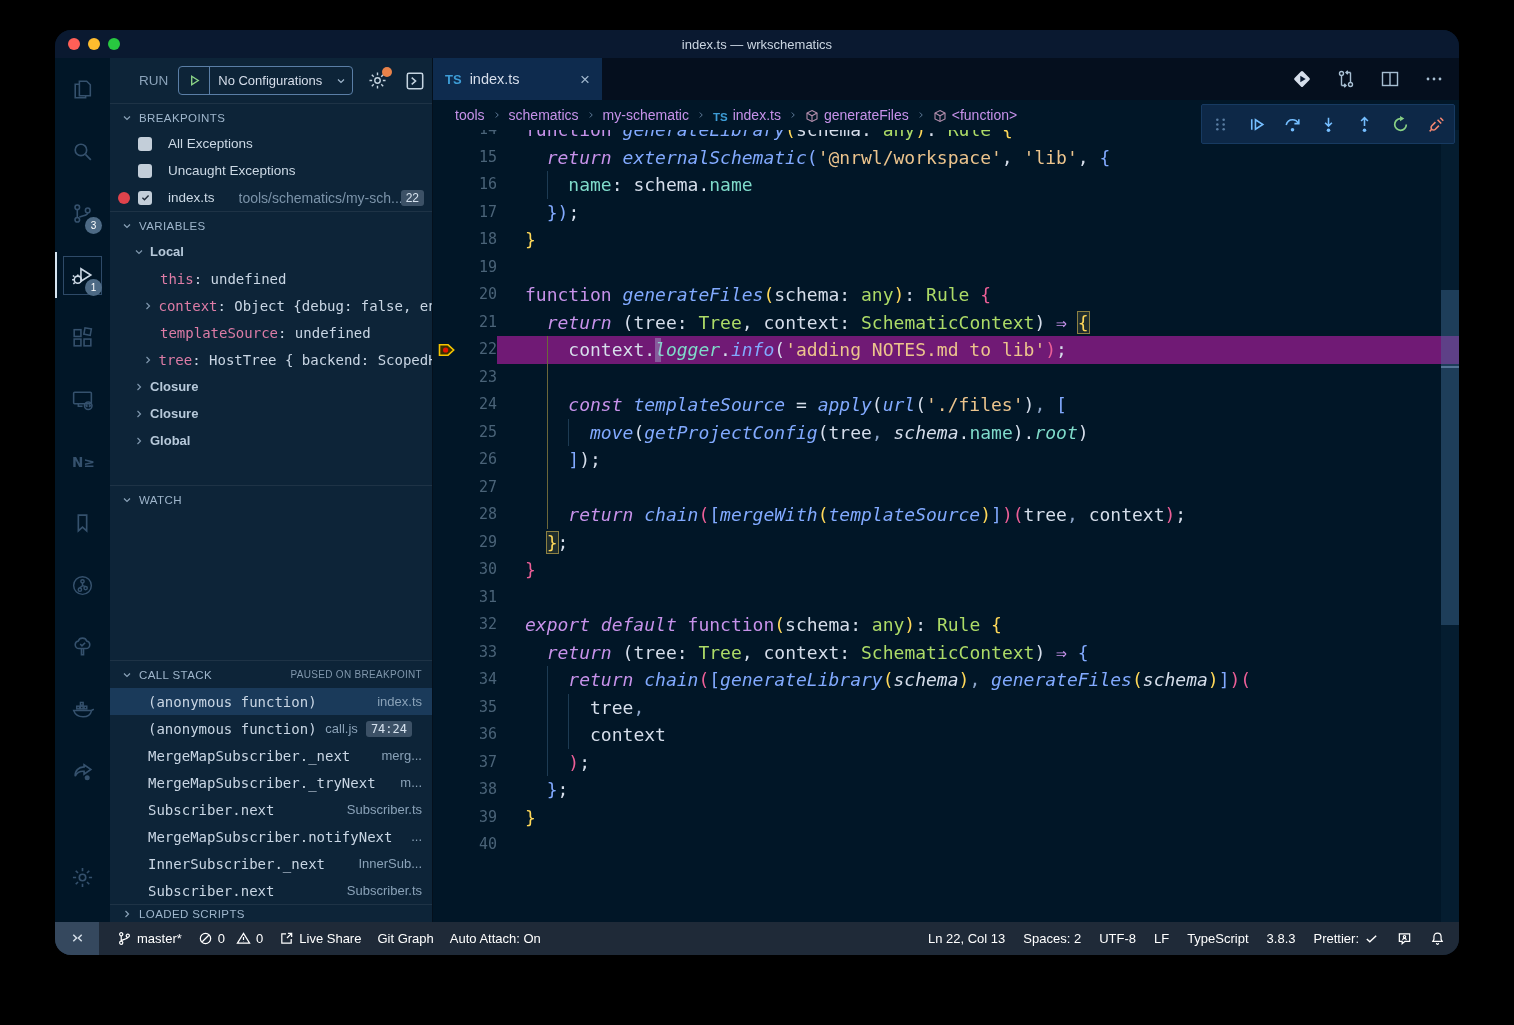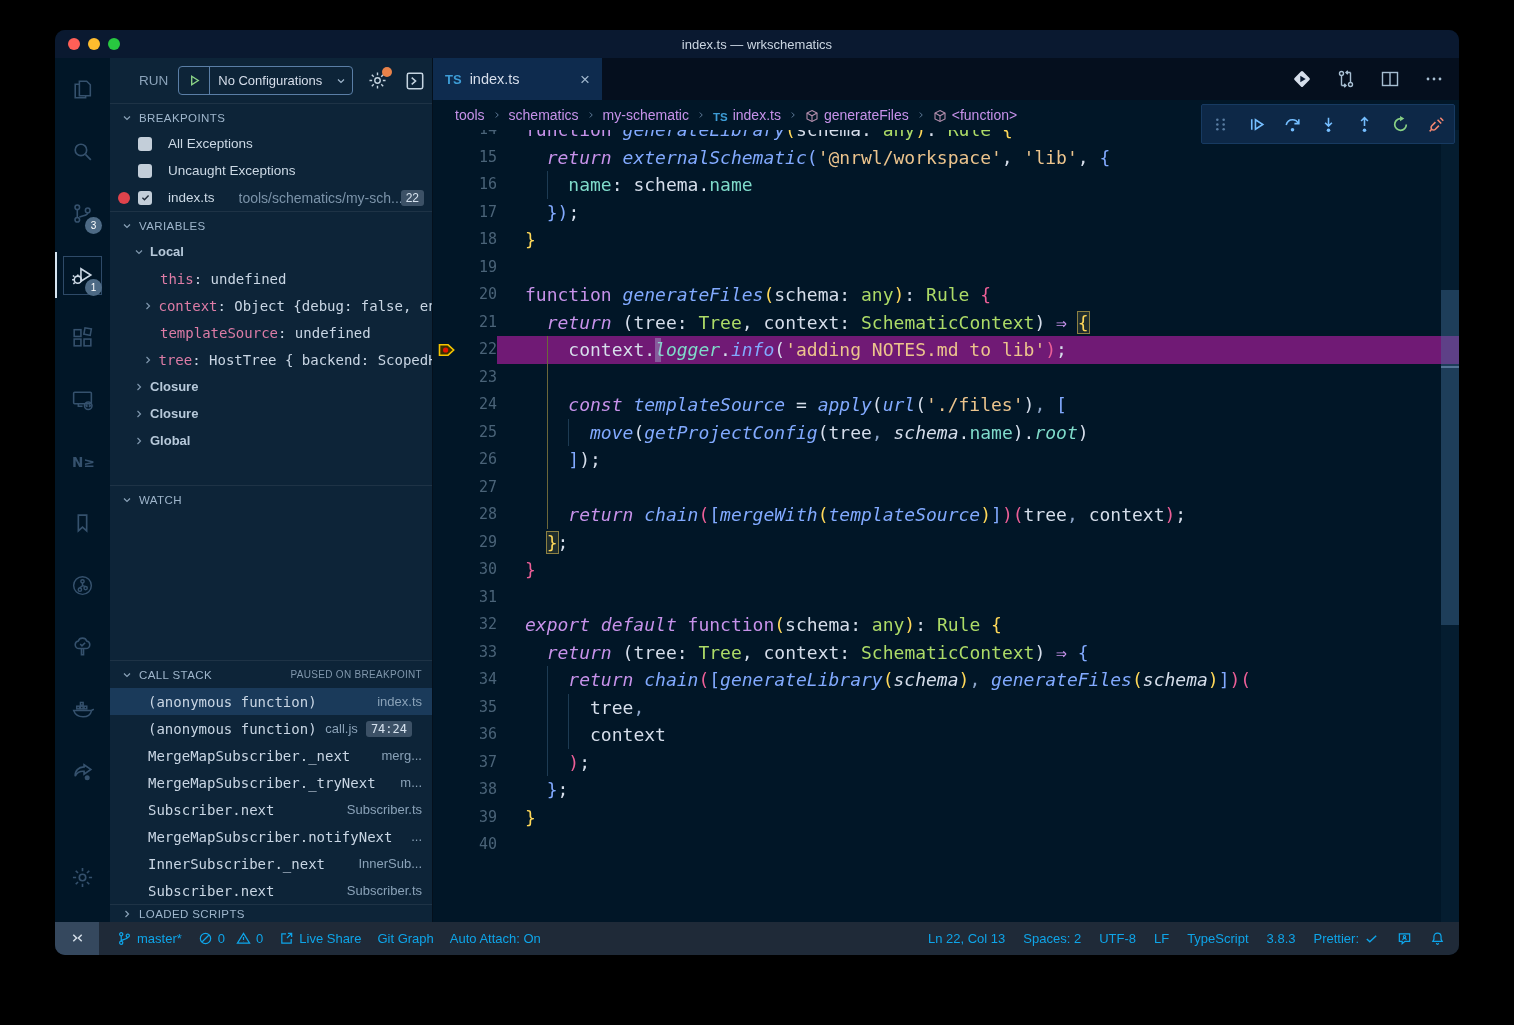--- a/index.html
+++ b/index.html
@@ -1,19 +1,19 @@
 <!DOCTYPE html>
 <html><head>
 <meta charset="utf-8">
 <style>
   html,body{margin:0;padding:0}
   body{width:1514px;height:1025px;background:#000;overflow:hidden;position:relative;
        font-family:"Liberation Sans",sans-serif;-webkit-font-smoothing:antialiased}
   .window{position:absolute;left:55px;top:30px;width:1404px;height:925px;background:#011627;
-          border-radius:10px;overflow:hidden}
+          border-radius:16px;overflow:hidden}
   
   .titlebar{height:28px;background:#0a1930;position:relative;display:flex;align-items:center;justify-content:center}
   .lights{position:absolute;left:13px;top:8px;display:flex;gap:8px}
   .light{width:12px;height:12px;border-radius:50%}
   .light.r{background:#ff5f57}.light.y{background:#febc2e}.light.g{background:#28c840}
   .win-title{color:#cbd6e2;font-size:13px}
   
   .main{position:absolute;top:28px;left:0;right:0;bottom:33px;display:flex}
   
   .activitybar{width:55px;background:#011627;display:flex;flex-direction:column;flex:none}
@@ -114,21 +114,21 @@
   .scroll-mark{position:absolute;right:0;top:236px;width:18px;height:2px;background:rgba(130,160,200,.55)}
   
   .debug-toolbar{position:absolute;top:46px;right:4px;width:252px;height:38px;background:#0d2847;
                  border:1px solid #173a61;border-radius:2px;display:flex;align-items:center;
                  justify-content:space-around;z-index:6}
   .dt-btn{width:26px;height:26px;display:flex;align-items:center;justify-content:center}
   .dt-btn svg{width:19px;height:19px;display:block}
   .dt-blue{color:#75beff}.dt-green{color:#89d185}.dt-red{color:#f48771}.dt-dim{color:#587ca1}
   
   .statusbar{position:absolute;bottom:0;left:0;right:0;height:33px;background:#1f2a38;display:flex;
-             align-items:center;color:#0ea5e9;font-size:13px}
+             align-items:center;color:#ffffff;font-size:13px}
   .sb-left{display:flex;align-items:center;height:100%;gap:16px}
   .sb-right{margin-left:auto;display:flex;align-items:center;gap:18px;padding-right:14px}
   .sb-item{display:flex;align-items:center;gap:5px;white-space:nowrap}
   .sb-item svg{width:15px;height:15px;display:block}
   .sb-remote{width:44px;height:100%;background:#35485e;color:#d4dee8;display:flex;align-items:center;justify-content:center;margin-right:2px}
 </style>
 </head>
 <body>
 
 <div class="window">

